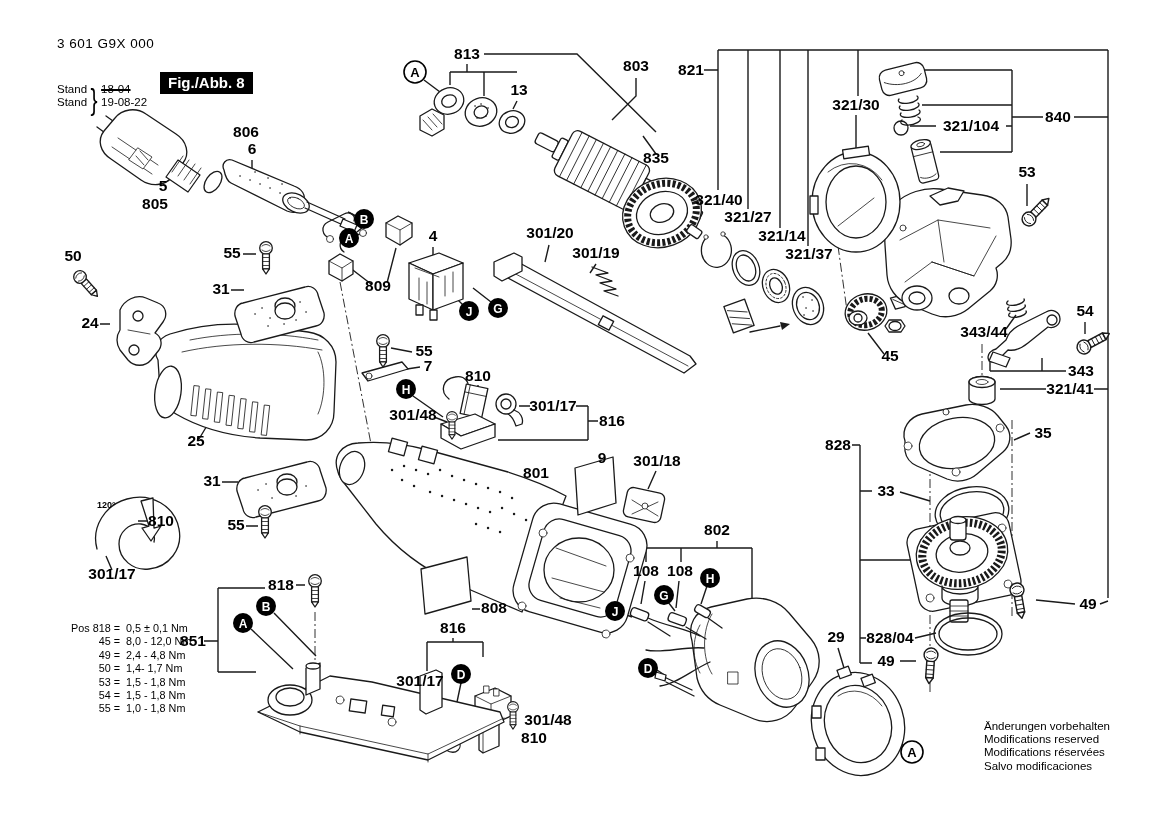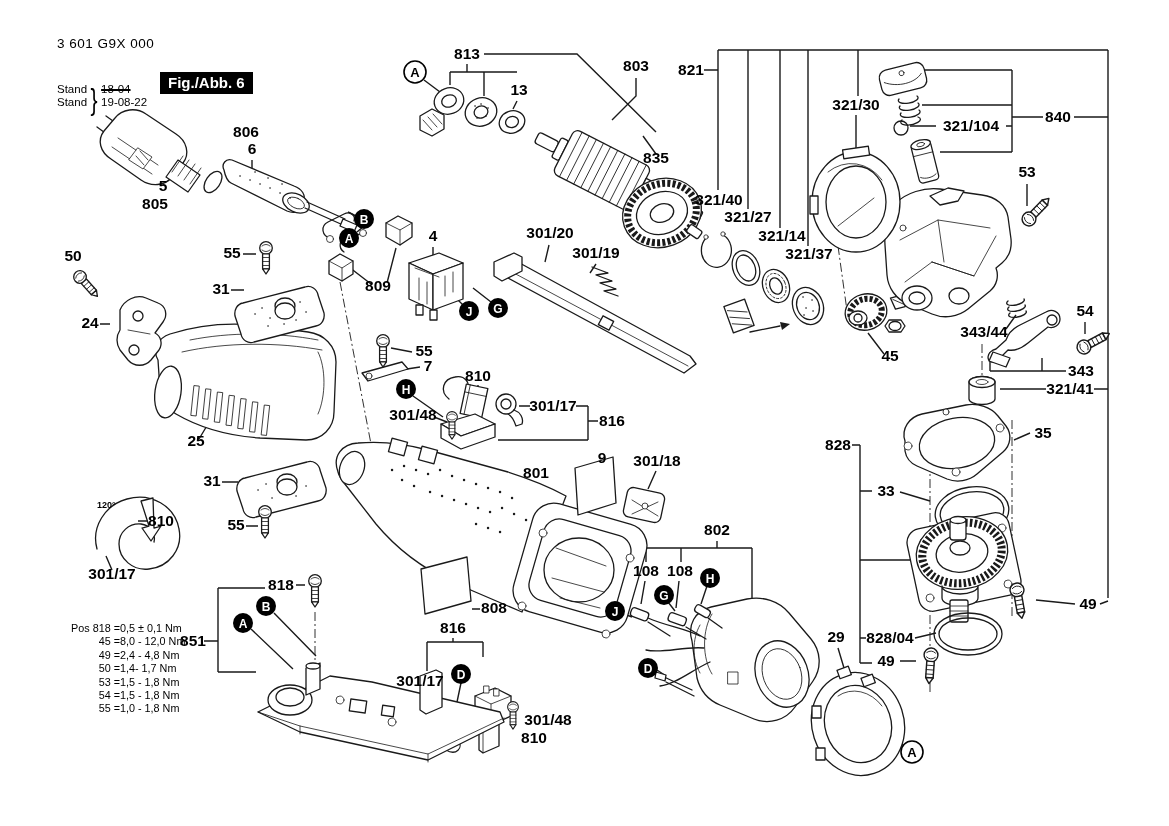--- a/index.html
+++ b/index.html
@@ -28,21 +28,21 @@
   .slabels div{line-height:13px;}
   .brace{font-size:30px;font-weight:400;display:inline-block;transform:scaleX(.7);margin:0 2px;}
   .dates div{line-height:13px;}
   .strike{text-decoration:line-through;text-decoration-thickness:1.5px;}
   .figbox{position:absolute;left:160px;top:72px;background:#000;color:#fff;font-weight:bold;
           font-size:15px;padding:2px 8px 3px;white-space:nowrap;}
   
   .torque{position:absolute;left:62px;top:622px;font-size:10.8px;line-height:13.4px;}
   .trow{display:flex;}
   .tpos{width:58px;text-align:right;white-space:pre;}
-  .tval{white-space:pre;}
+  .tval{margin-left:6px;white-space:pre;}
   
   .footer{position:absolute;left:984px;top:720px;font-size:11.5px;line-height:13.2px;}
 </style>
 </head>
 <body>
 
 <div class="stage">
 
   <div class="header">
     <div class="pnum">3 601 G9X 000</div>
@@ -51,21 +51,21 @@
         <div>Stand</div>
         <div>Stand</div>
       </div>
       <span class="brace">}</span>
       <div class="dates">
         <div class="strike">18-04</div>
         <div>19-08-22</div>
       </div>
     </div>
   </div>
-  <div class="figbox">Fig./Abb. 6</div>
+  <div class="figbox">Fig./Abb. 8</div>
 
   <div class="torque">
     <div>
         <div class="trow">
           <span class="tpos">Pos 818 =</span>
           <span class="tval">0,5 ± 0,1 Nm</span>
         </div>
         <div class="trow">
           <span class="tpos">45 =</span>
           <span class="tval">8,0 - 12,0 Nm</span>
@@ -86,20 +86,26 @@
           <span class="tpos">54 =</span>
           <span class="tval">1,5 - 1,8 Nm</span>
         </div>
         <div class="trow">
           <span class="tpos">55 =</span>
           <span class="tval">1,0 - 1,8 Nm</span>
         </div>
       </div>
   </div>
 
+  <div class="footer">
+      <div>Änderungen vorbehalten</div>
+      <div>Modifications reserved</div>
+      <div>Modifications réservées</div>
+      <div>Salvo modificaciones</div>
+    </div>
 
   <svg width="1169" height="826" viewBox="0 0 1169 826">
     <defs>
       <g id="screwV">
         <circle class="p" cx="0" cy="0" r="6.3"></circle>
         <path class="ln thin" d="M-4,-2 a6.3,6.3 0 0,1 8,0 M-4,2 a6.3,6.3 0 0,0 8,0"></path>
         <rect class="p" x="-3.4" y="5.8" width="6.8" height="15"></rect>
         <path class="ln thin" d="M-3.4,9.5 h6.8 M-3.4,13.5 h6.8 M-3.4,17.5 h6.8"></path>
         <path class="p" d="M-3.4,20.8 L0,26 L3.4,20.8 z"></path>
       </g>

